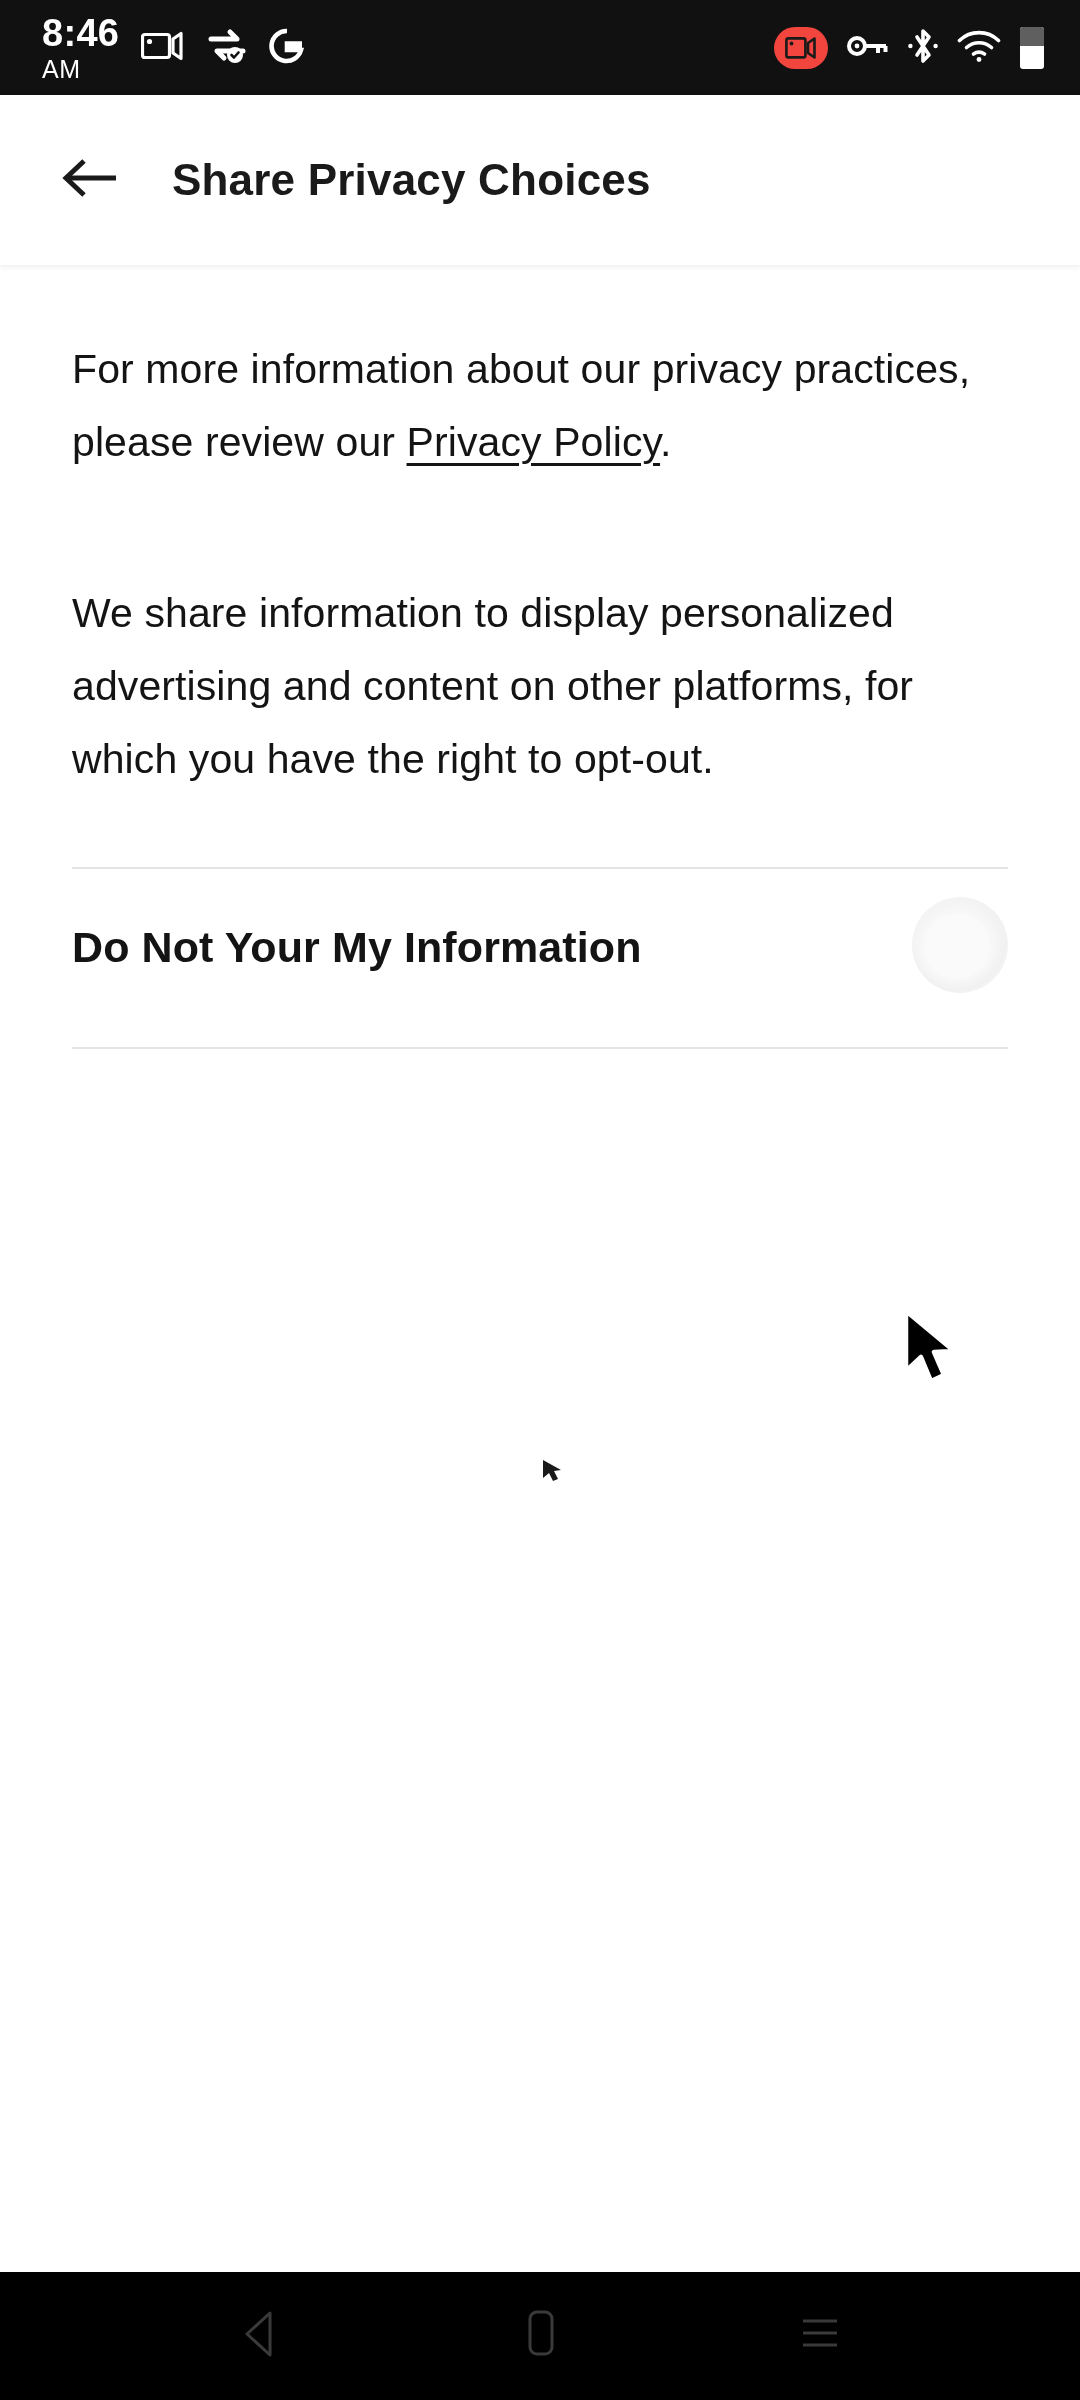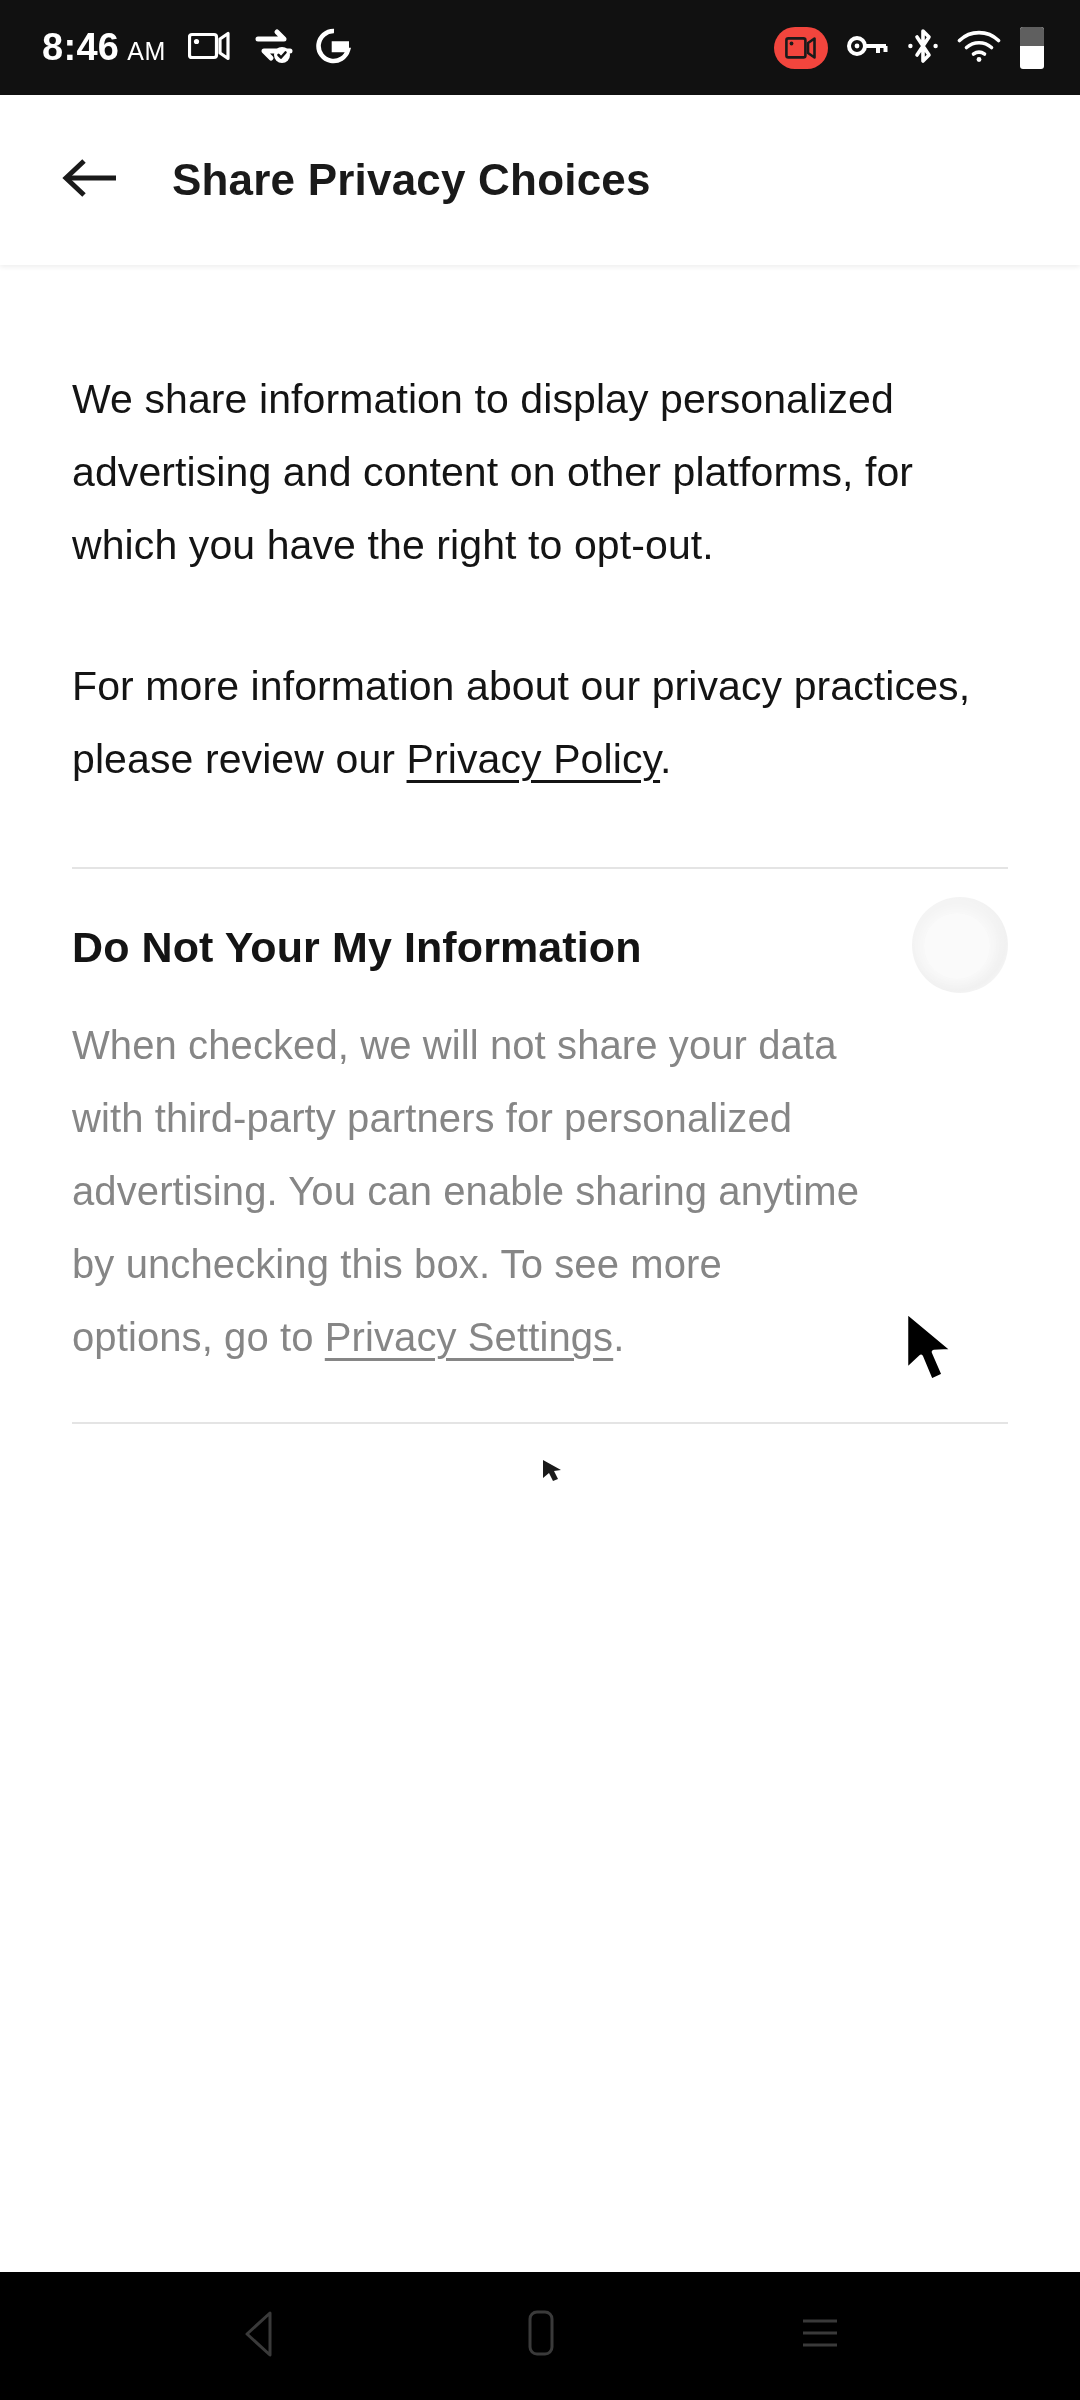--- a/index.html
+++ b/index.html
@@ -38,22 +38,22 @@
     gap: 22px;
     flex: 1 1 auto;
   }
   .status-clock {
     color: #ffffff;
     font-size: 38px;
     font-weight: bold;
     letter-spacing: 0.3px;
     display: flex;
     align-items: baseline;
-    gap: 8px;
     white-space: nowrap;
+    flex-direction: column;
   }
   .status-clock .ampm {
     font-size: 25px;
     font-weight: normal;
     letter-spacing: 0.5px;
   }
   .status-right {
     display: flex;
     align-items: center;
     gap: 19px;
@@ -343,38 +343,37 @@
           <path d="M54 21 H4" stroke="#1a1a1a" stroke-width="5" stroke-linecap="butt"></path>
           <path d="M22 4 L4 21 L22 38" fill="none" stroke="#1a1a1a" stroke-width="5" stroke-linecap="butt" stroke-linejoin="miter"></path>
         </svg>
       </span>
     </div>
     <div class="app-title">Share Privacy Choices</div>
   </div>
 
   <div class="content">
 
+    <p class="para second"><span>For more information about our privacy practices, please review our </span><a class="link-dark" href="#">Privacy Policy</a><span>.</span></p>
+
     <p class="para first">We share information to display personalized advertising and content on other platforms, for which you have the right to opt-out.</p>
-
-    <p class="para second"><span>For more information about our privacy practices, please review our </span><a class="link-dark" href="#">Privacy Policy</a><span>.</span></p>
 
     <div class="divider one"></div>
 
     <div class="section">
       <div class="section-head">
         <div class="section-title">Do Not Your My Information</div>
 
         <div class="checkbox-wrap">
           <span class="ripple"></span>
           <span class="ripple-inner"></span>
           <span class="checkbox-box"></span>
         </div>
       </div>
 
-      <p class="section-desc"><span>When checked, we will not share your data with third-party partners for personalized advertising. You can enable sharing anytime by unchecking this box. To see more options, go to </span><a class="link-gray" href="#">Privacy Settings</a><span>.</span></p>
     </div>
 
     <div class="divider two"></div>
 
     <span class="cursor cursor-main">
       <svg width="66" height="82" viewBox="0 0 66 82">
         <path d="M6 3 L6 63 L21 49 L31 73 L44 67 L34 44 L54 43 Z" fill="#000000" stroke="#ffffff" stroke-width="4.5" stroke-linejoin="round"></path>
       </svg>
     </span>
 

